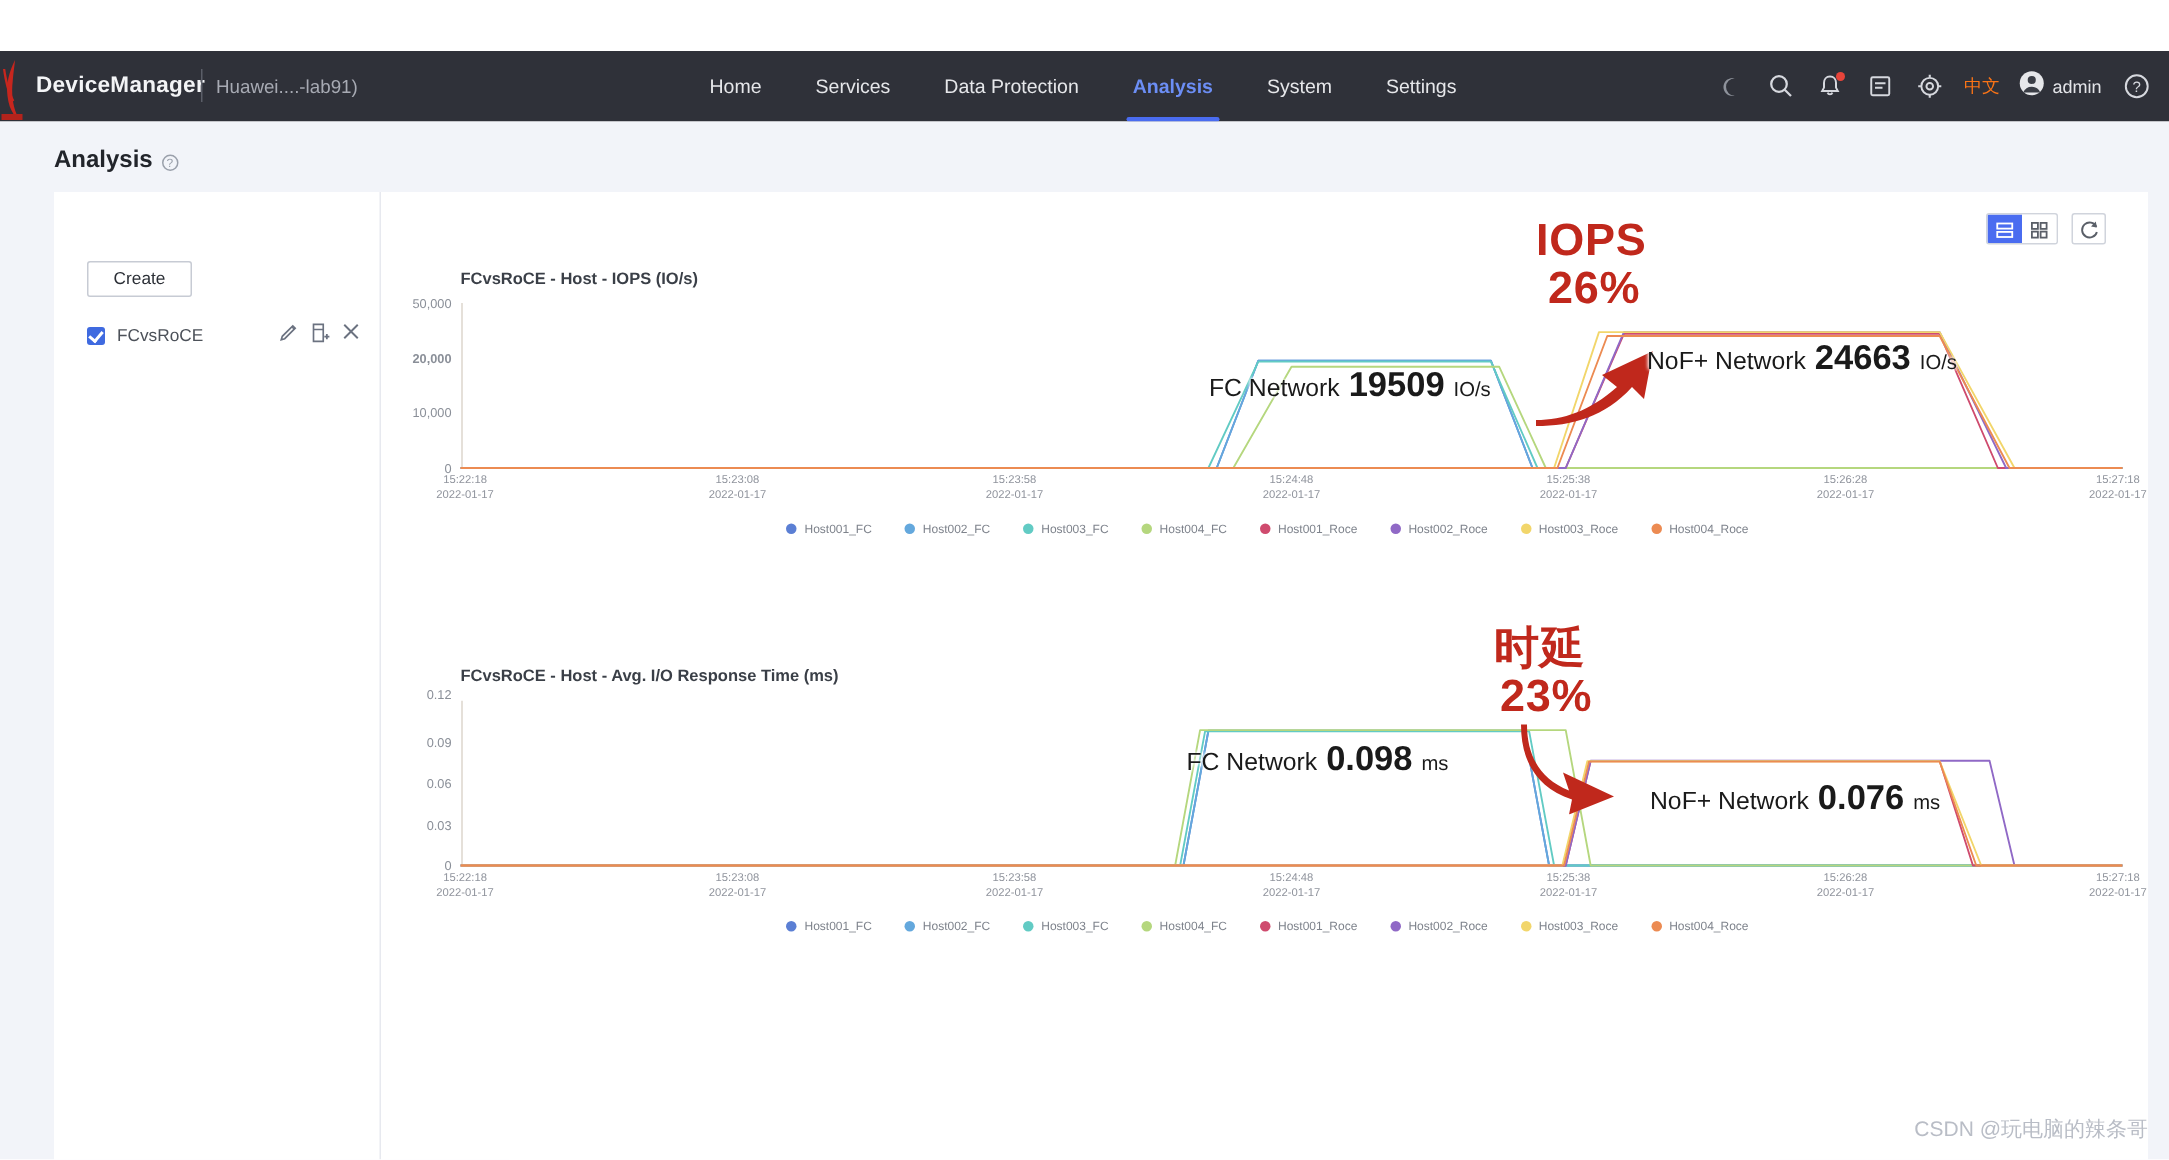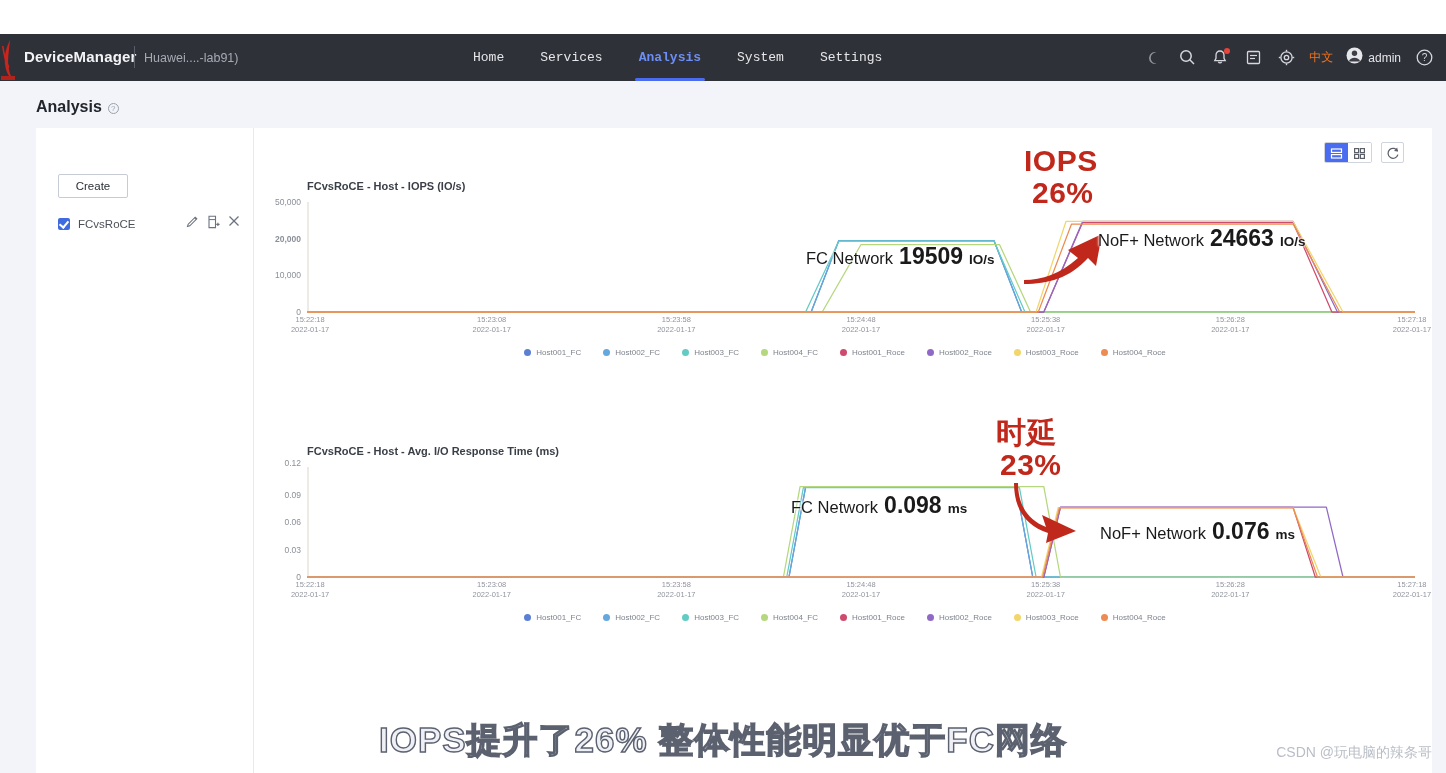--- a/index.html
+++ b/index.html
@@ -43,21 +43,21 @@
   .brand-sep {
     position: absolute; left: 134px; top: 12px;
     width: 1px; height: 22px; background: #5b5e68;
   }
   .brand-sub {
     position: absolute; left: 144px; top: 17px;
     font-size: 12.5px; color: #a7aab3;
   }
   .nav-items {
     position: absolute; left: 455px; top: 0; height: 47px;
-    display: flex; gap: 0px; font-family: Liberation Mono, monospace;
+    display: flex; gap: 0px;
   }
   .nav-item {
     position: relative; height: 47px; display: flex; align-items: center;
     padding: 0 18px; font-size: 13px; color: #e6e7ea; cursor: pointer;
     white-space: nowrap;
   }
   .nav-item.active { color: #6c8ef5; font-weight: bold; }
   .nav-item.active::after {
     content: ""; position: absolute; left: 14px; right: 14px; bottom: 0;
     height: 3px; background: #4a6cf0; border-radius: 2px;
@@ -203,21 +203,21 @@
   .anno-big {
     font-size: 30px; font-weight: bold; color: #c0281c;
     line-height: 1.05; letter-spacing: .5px; white-space: nowrap;
   }
   .anno-label {
     font-size: 16.5px; color: #1a1a1a; white-space: nowrap;
     display: flex; align-items: baseline; gap: 6px;
     text-shadow: 0 0 3px #fff, 0 0 3px #fff, 0 0 2px #fff;
   }
   .anno-label .num { font-size: 23px; font-weight: bold; }
-  .anno-label .unit { font-size: 13.5px; font-weight: bold; }
+  .anno-label .unit { font-size: 13.5px; }
 
   
   .bottom-caption {
     position: absolute; left: 0; top: 717px; width: 1446px;
     text-align: center;
     font-size: 35px; font-weight: bold;
     color: #eef0f5;
     letter-spacing: 1px;
     -webkit-text-stroke: 1.4px #5c6170;
     white-space: nowrap;
@@ -243,20 +243,21 @@
       </svg>
     </div>
 
     <div class="brand">DeviceManager</div>
     <div class="brand-sep"></div>
     <div class="brand-sub">Huawei....-lab91)</div>
 
     <div class="nav-items">
       <div class="nav-item">Home</div>
       <div class="nav-item">Services</div>
+      <div class="nav-item">Data Protection</div>
       <div class="nav-item active">Analysis</div>
       <div class="nav-item">System</div>
       <div class="nav-item">Settings</div>
     </div>
 
     <div class="nav-right">
       <div class="nav-icon">
         <svg width="14" height="14" viewBox="0 0 14 14">
           <path d="M9.5 1.2 A6 6 0 1 0 9.5 12.8 A5 5 0 0 1 9.5 1.2 Z" fill="#8e929b"></path>
         </svg>
@@ -596,16 +597,15 @@
       <span class="unit">ms</span>
     </div>
     <div class="anno anno-label" style="left:1100px; top:437px;">
       <span>NoF+ Network</span>
       <span class="num">0.076</span>
       <span class="unit">ms</span>
     </div>
 
   </div>
 
-  <div class="bottom-caption">IOPS提升了26%  整体性能明显优于FC网络</div>
   <div class="watermark">CSDN @玩电脑的辣条哥</div>
 
 </div>
 
 </body></html>

